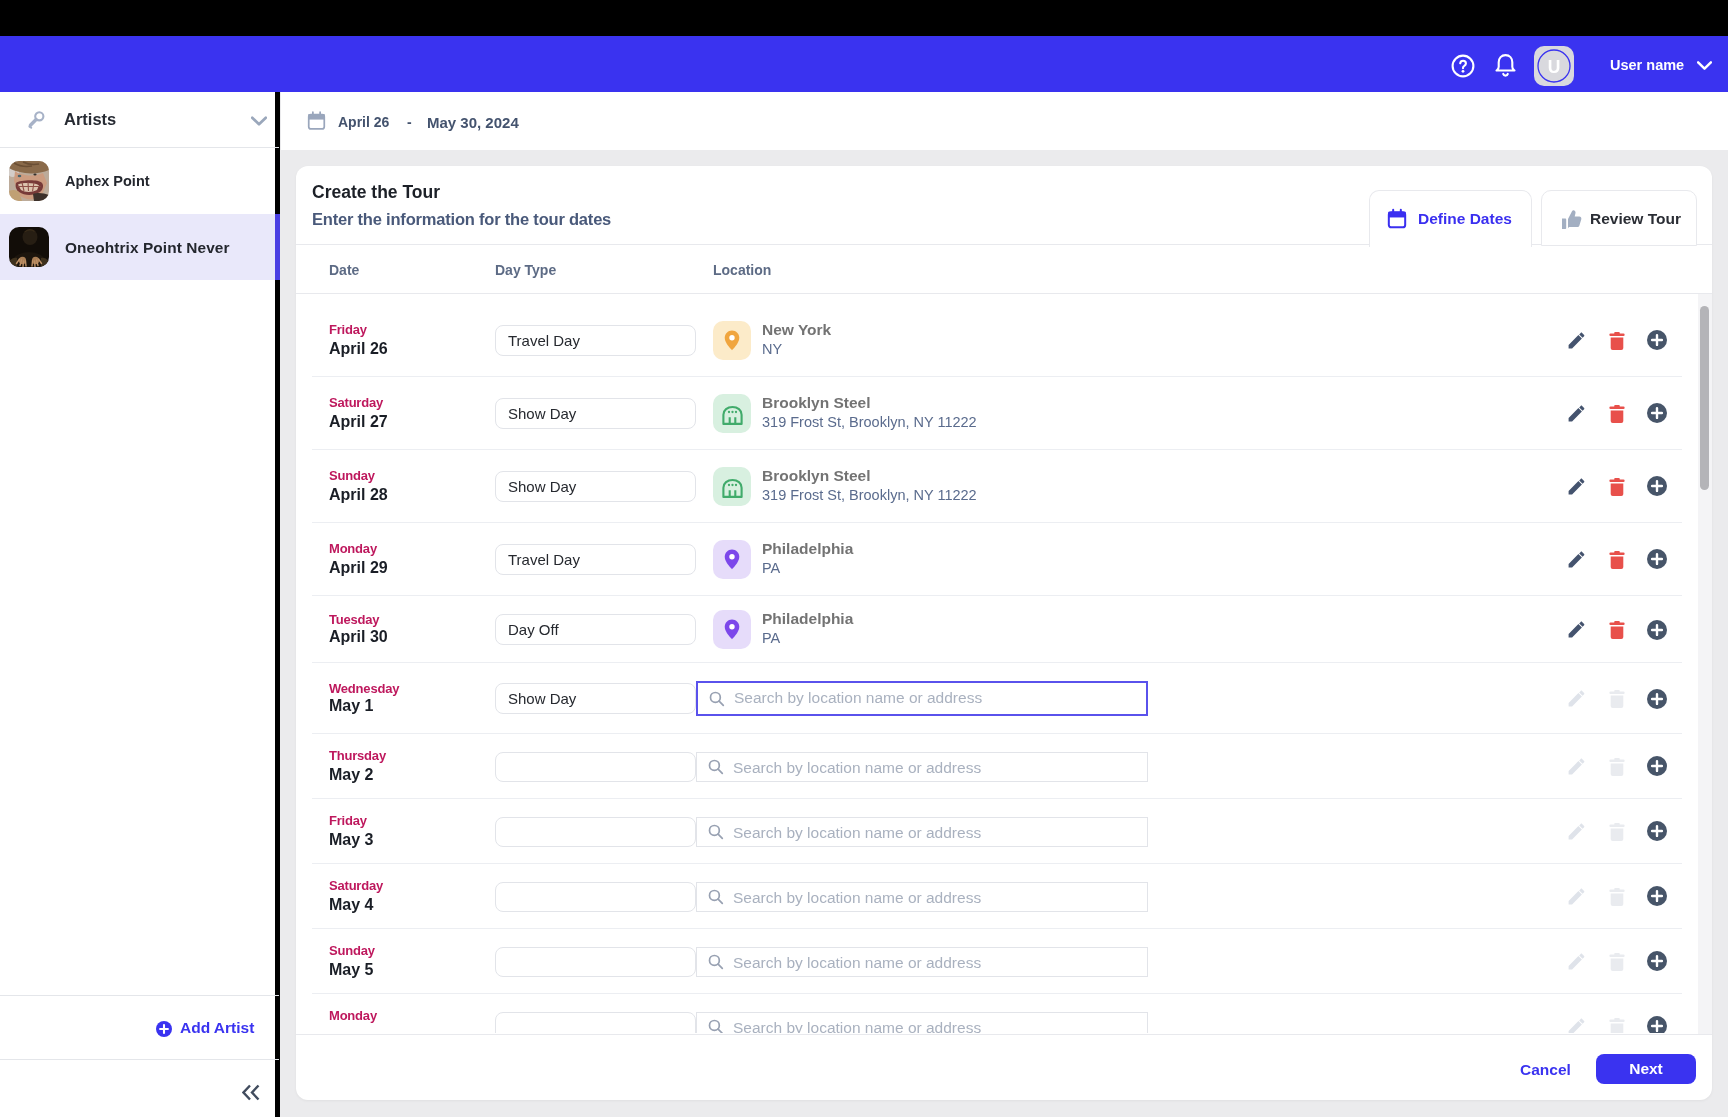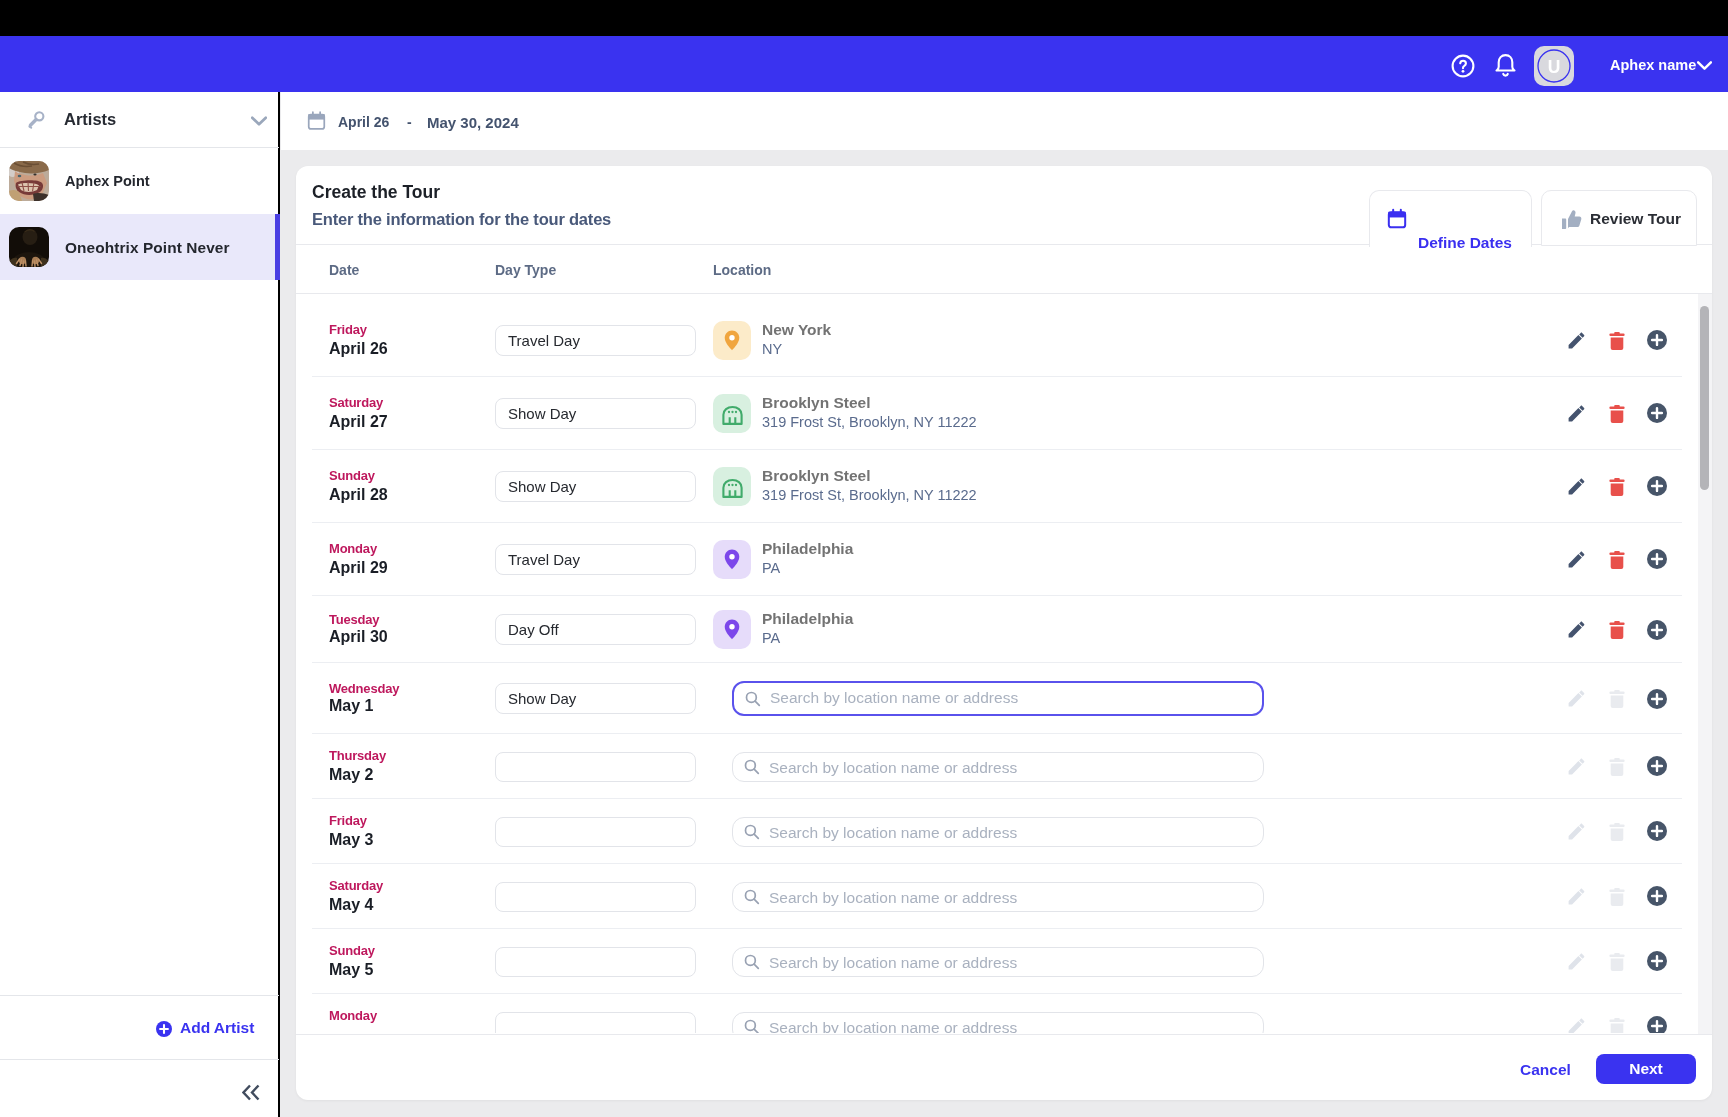--- a/index.html
+++ b/index.html
@@ -1,19 +1,19 @@
 <!DOCTYPE html>
 <html><head>
 <meta charset="utf-8">
 <style>
 * { margin:0; padding:0; box-sizing:border-box; }
 html,body { width:1728px; height:1117px; overflow:hidden; font-family:"Liberation Sans", sans-serif; background:#ebebed; }
 #topbar { position:absolute; left:0; top:0; width:1728px; height:36px; background:#000; }
 #bluebar { position:absolute; left:0; top:36px; width:1728px; height:56px; background:#3a33f0; }
-#sidebar { position:absolute; left:0; top:92px; width:280px; height:1025px; background:#fff; border-right:2px solid #000000; }
+#sidebar { position:absolute; left:0; top:92px; width:280px; height:1025px; background:#fff; border-right:5px solid #000000; }
 #sb-head { position:absolute; left:0; top:0; width:279px; height:56px; border-bottom:1px solid #e4e6ea; }
 #sb-head .ttl { position:absolute; left:64px; top:18px; font-size:16.5px; font-weight:bold; color:#272b33; }
 .artist-row { position:absolute; left:0; width:279px; height:66px; }
 .artist-row .av { position:absolute; left:9px; top:13px; width:40px; height:40px; border-radius:10px; overflow:hidden; }
 .artist-row .nm { position:absolute; left:65px; top:25px; font-size:14.5px; font-weight:bold; color:#24272e; }
 #row-opn { background:#e9e8fa; }
 #row-opn .bar { position:absolute; right:-1px; top:0; width:5px; height:66px; background:#4a3fe3; }
 #add-artist { position:absolute; left:0; top:903px; width:279px; height:65px; border-top:1px solid #e4e6ea; border-bottom:1px solid #e4e6ea; }
 #add-artist .txt { position:absolute; left:180px; top:23px; font-size:15.5px; font-weight:bold; color:#3a33f0; }
 #mainhead { position:absolute; left:281px; top:92px; width:1447px; height:58px; background:#fff; }
@@ -30,21 +30,21 @@
 #colhead { position:absolute; left:0; top:79px; width:1416px; height:49px; border-bottom:1px solid #e8e9ed; }
 #colhead span { position:absolute; top:17px; font-size:14px; font-weight:bold; color:#5d6b85; }
 #tbl { position:absolute; left:0; top:128px; width:1402px; height:739px; overflow:hidden; padding-top:10px; }
 .trow { position:relative; margin:0 16px; border-bottom:1px solid #eceef2; }
 .trow .day { position:absolute; left:17px; font-size:13px; font-weight:bold; letter-spacing:-0.2px; color:#be185d; }
 .trow .dt { position:absolute; left:17px; font-size:16px; font-weight:bold; color:#1a1e26; }
 .sel { position:absolute; left:183px; width:201px; height:31px; border:1px solid #e2e4e9; border-radius:8px; background:#fff; font-size:15px; color:#26292f; line-height:29px; padding-left:12px; }
 .badge { position:absolute; left:401px; width:38px; height:39px; border-radius:10px; }
 .locname { position:absolute; left:450px; font-size:15.5px; font-weight:bold; color:#737373; white-space:nowrap; }
 .locsub { position:absolute; left:450px; font-size:14.5px; color:#5a6b8d; white-space:nowrap; }
-.srch { position:absolute; left:420px; width:532px; height:30px; border:1px solid #e2e4e9; border-radius:12px; background:#fff; }
+.srch { position:absolute; left:384px; width:452px; height:30px; border:1px solid #e2e4e9; border-radius:0; background:#fff; }
 .srch .ph { position:absolute; left:36px; top:6px; font-size:15.5px; color:#a9b1bf; white-space:nowrap; }
 .srch.foc { height:35px; border:2px solid #5a52ec; }
 #footer { position:absolute; left:0; top:868px; width:1416px; height:66px; border-top:1px solid #e8e9ed; }
 #footer .cancel { position:absolute; left:1224px; top:26px; font-size:15.5px; font-weight:bold; color:#3a33f0; }
 #footer .next { position:absolute; left:1300px; top:19px; width:100px; height:30px; background:#3a33f0; border-radius:8px; color:#fff; font-size:15.5px; font-weight:bold; text-align:center; line-height:30px; }
 #sbtrack { position:absolute; left:1402px; top:128px; width:14px; height:740px; background:#f4f4f6; }
 #sbthumb { position:absolute; left:1404px; top:140px; width:9px; height:184px; background:#b4b4b8; border-radius:5px; }
 </style>
 </head>
 <body>
@@ -63,21 +63,21 @@
         <path d="M10.2 20.9c0.3 1 1.2 1.7 2.3 1.7s2-0.7 2.3-1.7" fill="none" stroke="#fff" stroke-width="2.1" stroke-linecap="round"></path>
       </svg>
     </div>
   <div style="position:absolute;left:1534px;top:10px;">
       <svg width="40" height="40" viewBox="0 0 40 40" style="display:block">
         <rect width="40" height="40" rx="10" fill="#d9d9de"></rect>
         <circle cx="20" cy="20" r="16" fill="none" stroke="#3a33f0" stroke-width="1.3"></circle>
         <text x="20" y="26.5" text-anchor="middle" font-family="Liberation Sans" font-size="17.5" font-weight="bold" fill="#fff">U</text>
       </svg>
     </div>
-  <span style="position:absolute;left:1610px;top:21px;font-size:14.5px;font-weight:bold;color:#fff;">Aphex name</span>
+  <span style="position:absolute;left:1610px;top:21px;font-size:14.5px;font-weight:bold;color:#fff;">User name</span>
   <div style="position:absolute;left:1697px;top:25px;">
       <svg width="15" height="9" viewBox="0 0 16 9" style="display:block">
         <path d="M1.2 1.2L8 7.8 14.8 1.2" fill="none" stroke="#fff" stroke-width="2.6" stroke-linecap="round" stroke-linejoin="round"></path>
       </svg>
     </div>
 </div>
 <div id="sidebar">
   <div id="sb-head">
     <div style="position:absolute;left:25px;top:18px;">
         <svg width="21" height="22" viewBox="0 0 21 22" style="display:block">
@@ -161,21 +161,21 @@
     <span class="t1">Create the Tour</span>
     <span class="t2">Enter the information for the tour dates</span>
     <div class="tab" id="tab2" style="left:1073px;width:163px;">
         <div class="ic" style="left:17px;top:17px;">
           <svg width="20" height="22" viewBox="0 0 22 22" style="display:block">
             <rect x="2" y="3.6" width="18" height="16.6" rx="2.6" fill="none" stroke="#3a2ff0" stroke-width="2.2"></rect>
             <path d="M6.8 0.8v4.4M15.2 0.8v4.4" stroke="#3a2ff0" stroke-width="2.2" stroke-linecap="round"></path>
             <rect x="2" y="3.6" width="18" height="5.2" fill="#3a2ff0" stroke="#3a2ff0" stroke-width="1"></rect>
           </svg>
         </div>
-        <span class="lbl" style="left:48px;margin-top:24px;">Define Dates</span>
+        <span class="lbl" style="left:48px;">Define Dates</span>
       </div>
     <div class="tab" id="tab3" style="left:1245px;width:156px;">
         <div class="ic" style="left:19px;top:19px;">
           <svg width="22" height="20" viewBox="0 0 22 20" style="display:block">
             <path d="M1 8.6h3.4c0.5 0 0.8 0.4 0.8 0.8v8.8c0 0.5-0.4 0.8-0.8 0.8H1zM7 18.2V8.9l4-7.6c0.4-0.9 1.5-1.2 2.3-0.8 0.9 0.4 1.4 1.4 1.2 2.4l-0.8 3.7h4.6c1.4 0 2.4 1.4 2 2.7l-1.9 6.2c-0.3 1-1.2 1.6-2.2 1.6H8z" fill="#a3afc2"></path>
           </svg>
         </div>
         <span class="lbl" style="left:48px;">Review Tour</span>
       </div>
   </div>

